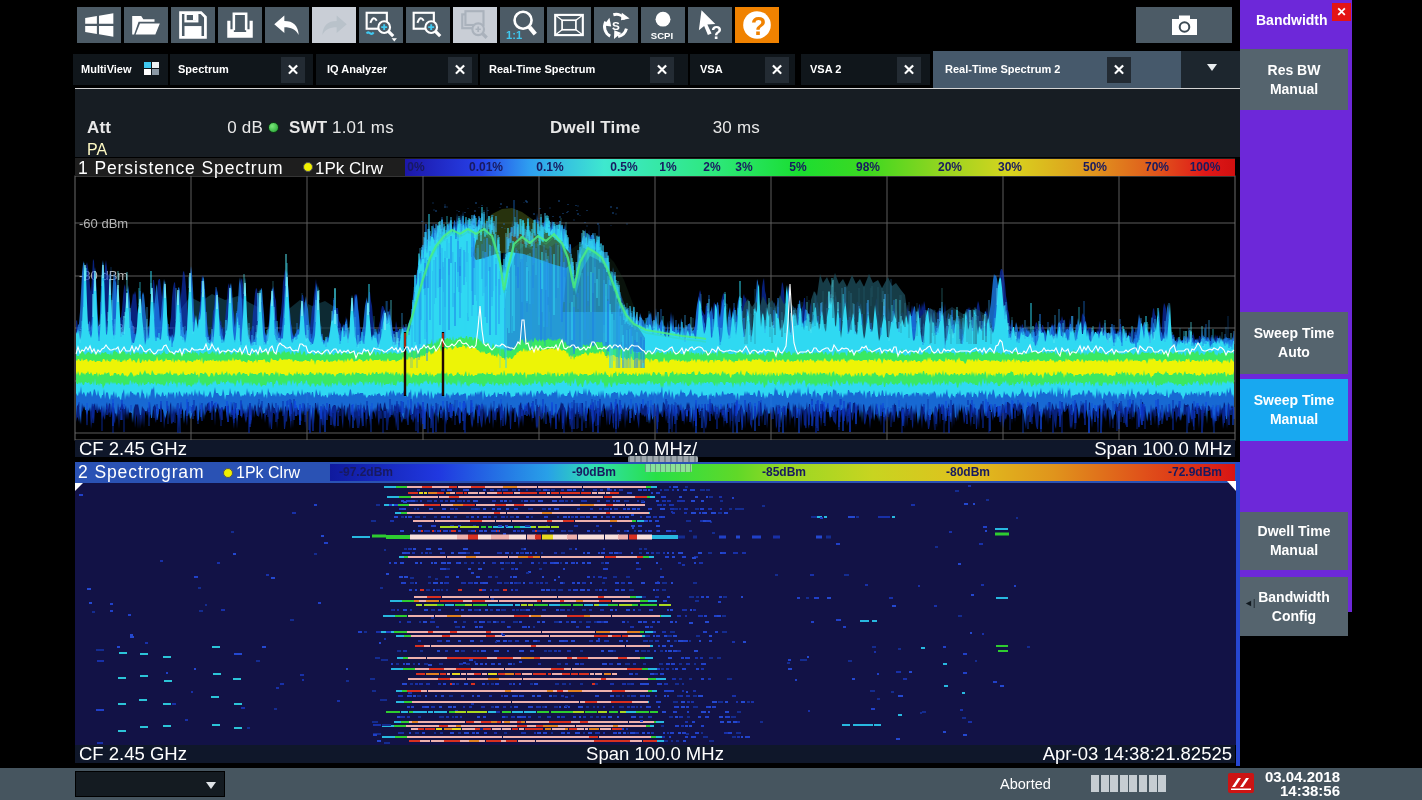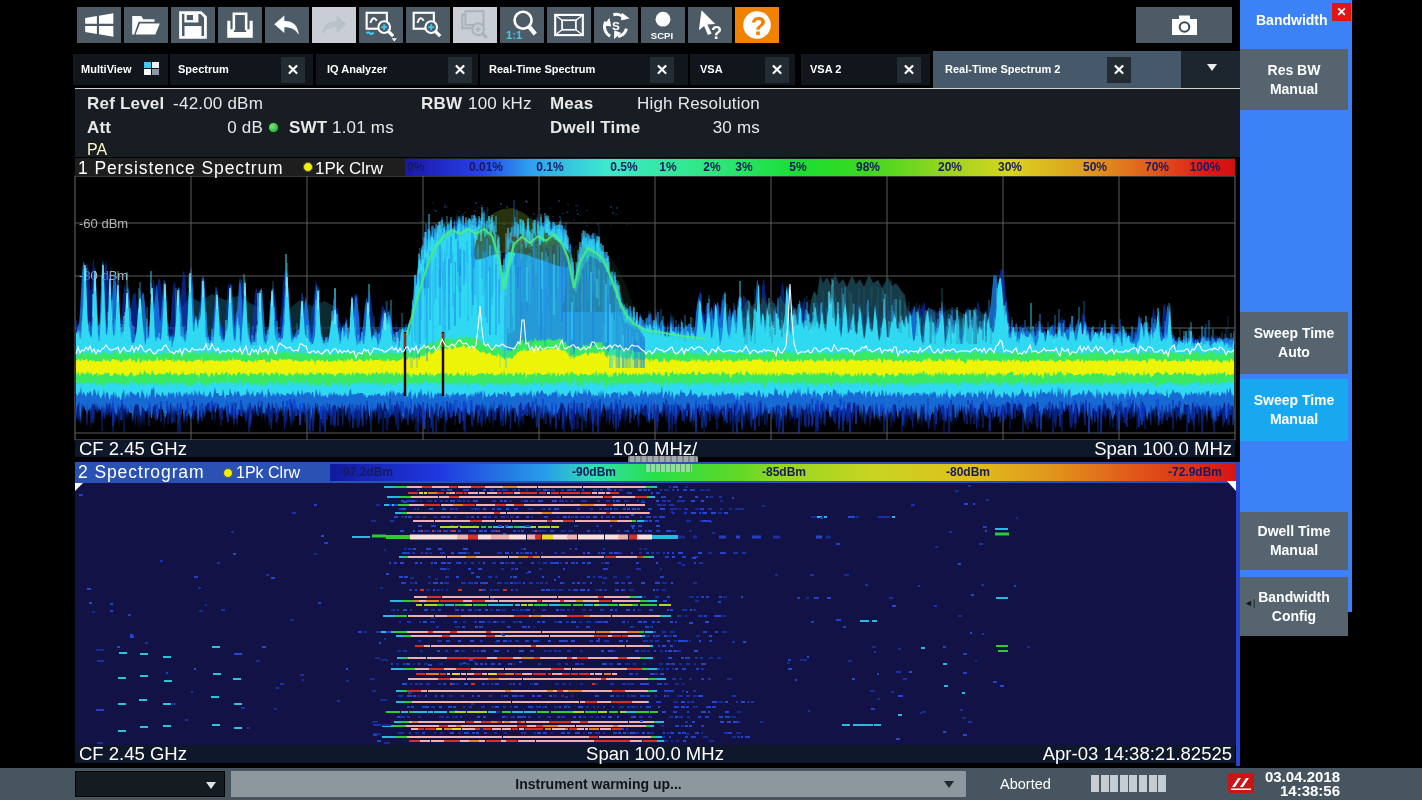--- a/index.html
+++ b/index.html
@@ -13,21 +13,21 @@
 .srow {position:absolute;left:0;width:100%;height:20px;font-size:17px;letter-spacing:.2px;color:#e8e8e8}
 .srow b,.srow span {position:absolute;white-space:nowrap}
 .srow .ra {text-align:right}
 .gdot {position:absolute;left:193px;top:4px;width:11px;height:11px;border-radius:50%;background:radial-gradient(circle at 35% 35%,#7ae87a,#1e9e2e);border:1px solid #0c3a14}
 .w1title {position:absolute;left:75px;top:158px;width:1160px;height:18px;background:#1e1e1e;color:#fff}
 .w2title {position:absolute;left:75px;top:462px;width:1165px;height:21px;background:#2a52b4;color:#fff}
 .wt {position:absolute;left:3px;top:0px;font-size:17.5px;letter-spacing:.9px}
 .leg {position:absolute}
 .legt {position:absolute;width:60px;text-align:center;font-size:12px;font-weight:bold;color:#181a60}
 .ftr {position:absolute;left:75px;width:1160px;height:17px;background:#0f172a;color:#fff;font-size:18.5px;line-height:17px}
-.side {position:absolute;left:1240px;top:0;width:112px;height:612px;background:#3b82f6}
+.side {position:absolute;left:1240px;top:0;width:112px;height:612px;background:#6d28d9}
 .sb {position:absolute;left:0;width:108px}
 .sbt {position:absolute;left:0;right:0;top:50%;transform:translateY(-50%);text-align:center;font-size:14px;font-weight:bold;color:#fff;line-height:19px}
 .redx {position:absolute;left:92px;top:3px;width:19px;height:18px;background:#e41414;color:#fff;font-size:12px;font-weight:bold;text-align:center;line-height:18px}
 .status {position:absolute;left:0;top:768px;width:1422px;height:32px;background:#46555f}
 .drop1 {position:absolute;left:75px;top:3px;width:150px;height:26px;background:#141b21;border:1px solid #000}
 .drop2 {position:absolute;left:231px;top:3px;width:735px;height:26px;background:#8d979e;color:#10161b;font-size:14px;font-weight:bold;text-align:center;line-height:26px}
 .dar {position:absolute;right:8px;top:10px;width:0;height:0;border:5px solid transparent;border-top:7px solid #dfe3e7}
 .prog {position:absolute;left:1091px;top:7px;width:78px;height:17px}
 .prog i {position:absolute;top:0;width:8px;height:17px;background:#c6cdd2}
 .rslogo {position:absolute;left:1228px;top:5px}
@@ -175,28 +175,20 @@
 <div class="tab" style="left:800.5px;width:129px"></div>
 <div class="tabtxt" style="left:810px">VSA 2</div>
 <div class="tabx" style="left:897px">✕</div>
 <div class="tab act" style="left:933px;width:248px"></div>
 <div class="tabtxt" style="left:945px">Real-Time Spectrum 2</div>
 <div class="tabx" style="left:1107px">✕</div>
 <div style="position:absolute;left:1181px;top:51px;width:59px;height:37px;background:#1d262e"></div>
 <div style="position:absolute;left:1207px;top:64px;width:0;height:0;border:5.5px solid transparent;border-top:7.5px solid #e8ecee"></div>
 
 <div class="sbar">
- <div class="srow" style="top:5px">
-  <b style="left:12px">Ref Level</b>
-      <span class="ra" style="right:977px">-42.00 dBm</span>
-  <b style="left:346px">RBW</b>
-      <span style="left:393px">100 kHz</span>
-  <b style="left:475px">Meas</b>
-      <span class="ra" style="right:480px">High Resolution</span>
- </div>
  <div class="srow" style="top:29px">
   <b style="left:12px">Att</b>
       <span class="ra" style="right:977px">0 dB</span>
   <span class="gdot"></span>
   <b style="left:214px">SWT</b>
       <span style="left:257px">1.01 ms</span>
   <b style="left:475px">Dwell Time</b>
       <span class="ra" style="right:480px">30 ms</span>
  </div>
  <div style="position:absolute;left:12px;top:52px;font-size:16px;color:#fef9c3">PA</div>
@@ -339,21 +331,20 @@
 <div class="ftr" style="top:745px;height:18px">
     <span style="position:absolute;left:4px">CF 2.45 GHz</span>
     <span style="position:absolute;left:500px;width:160px;text-align:center">Span 100.0 MHz</span>
     <span style="position:absolute;right:3px">Apr-03 14:38:21.82525</span>
   </div>
 
 <div class="status">
  <div class="drop1">
       <span class="dar"></span>
     </div>
- <div class="drop2">Instrument warming up...<span class="dar" style="border-top-color:#20282e;right:12px"></span></div>
  <div style="position:absolute;left:1000px;top:8px;font-size:14.5px;font-weight:normal;color:#fff">Aborted</div>
  <div class="prog">
       <i style="left:0.0px"></i>
       <i style="left:9.6px"></i>
       <i style="left:19.2px"></i>
       <i style="left:28.8px"></i>
       <i style="left:38.4px"></i>
       <i style="left:48.0px"></i>
       <i style="left:57.6px"></i>
       <i style="left:67.2px"></i>

